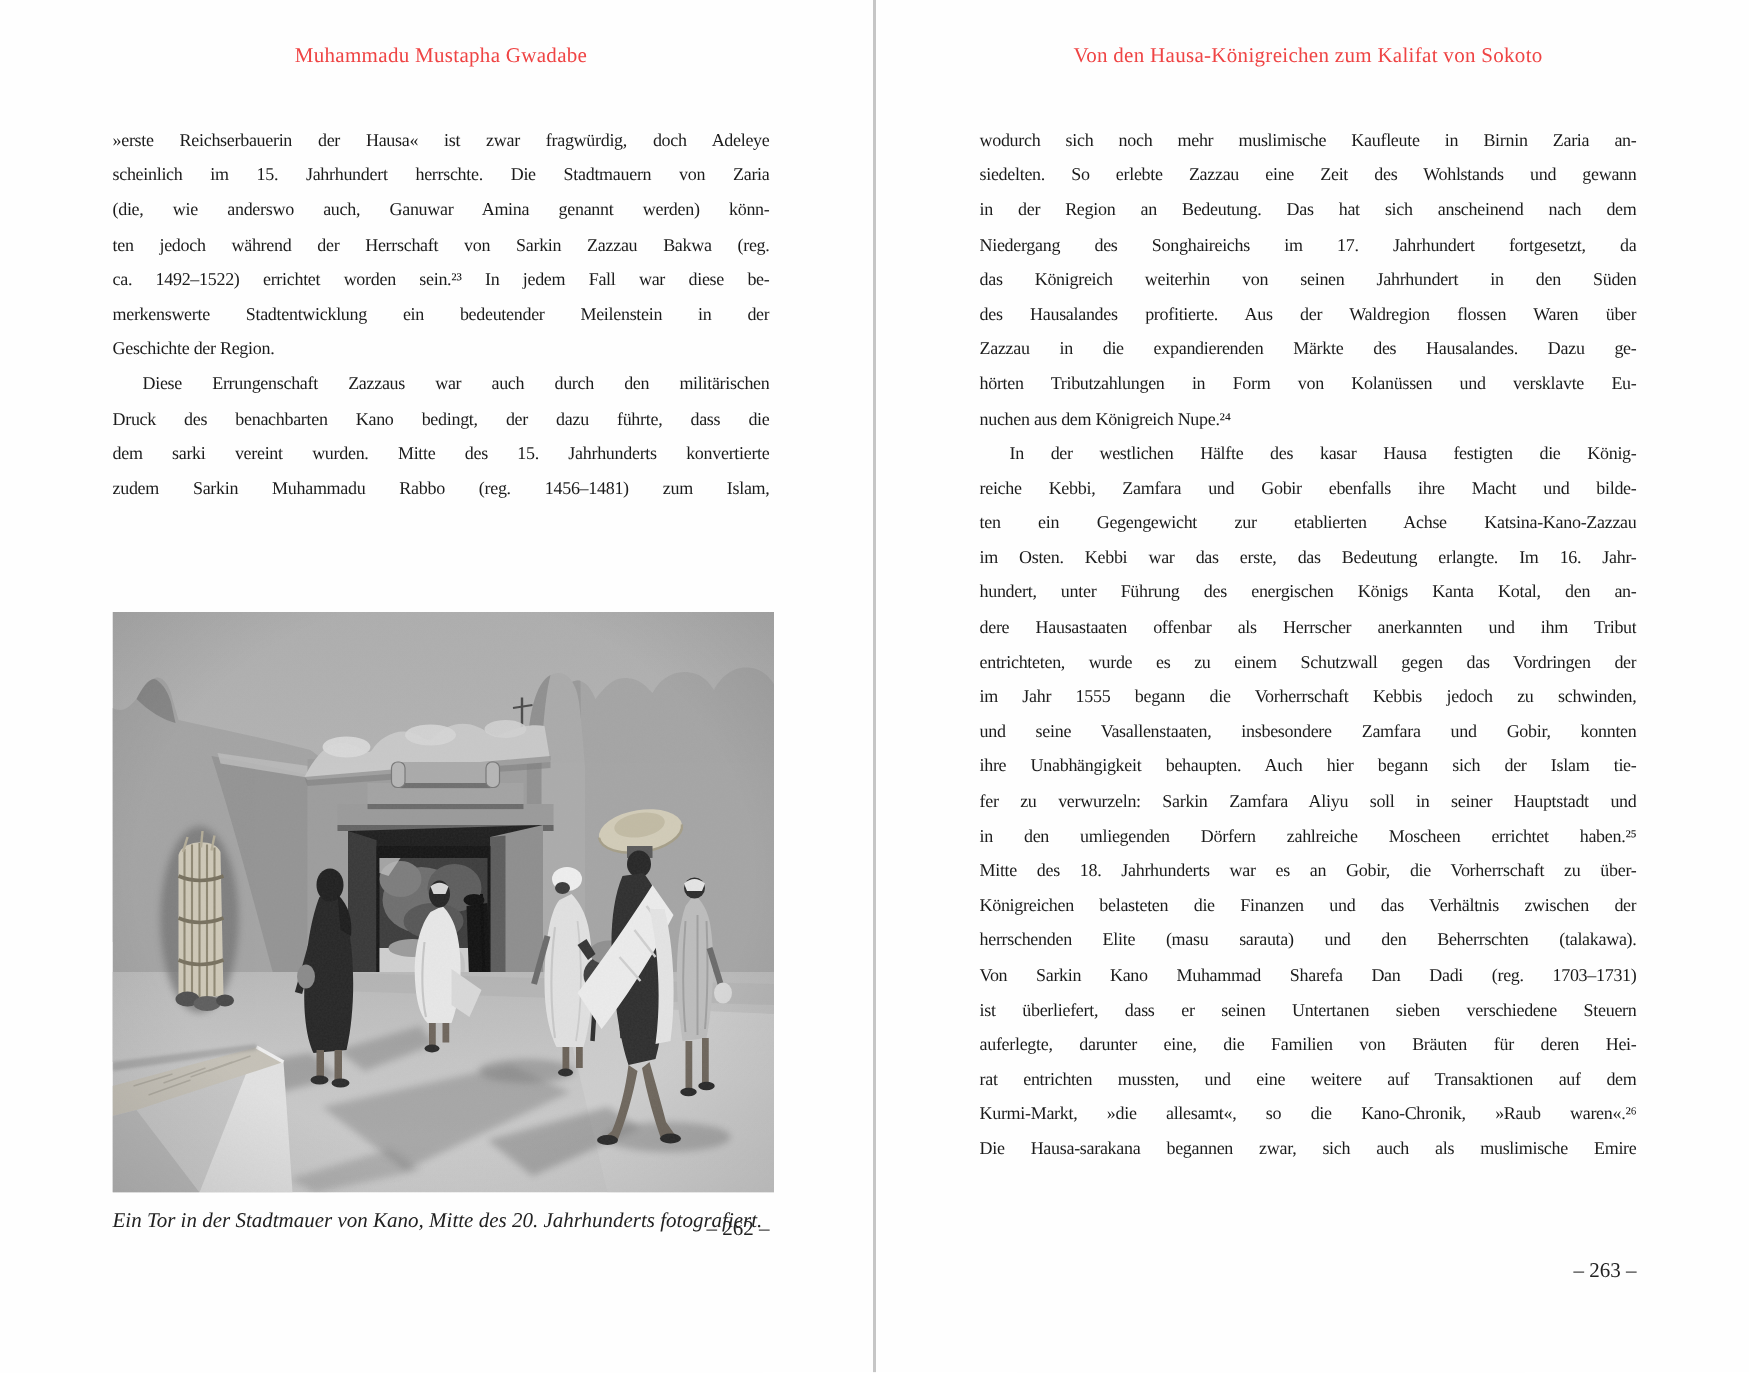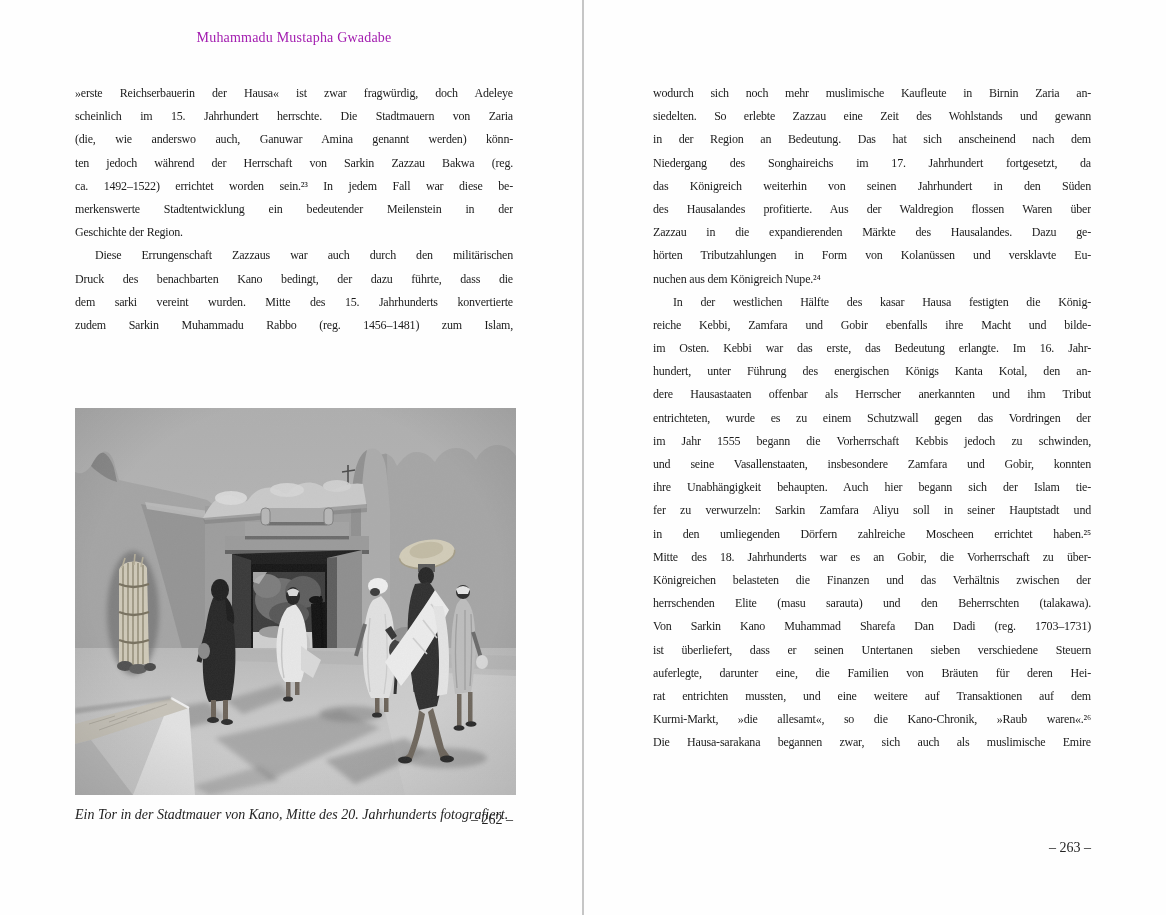--- a/index.html
+++ b/index.html
@@ -1,20 +1,20 @@
 <!DOCTYPE html>
 <html><head>
 <meta charset="utf-8">
 <style>
   html,body{margin:0;padding:0;background:#ffffff;}
   .spread{position:relative;width:1166px;height:915px;background:#fefefe;overflow:hidden;
           font-family:"Liberation Serif","DejaVu Serif",serif;color:#1b1b1b;}
   .gutter{position:absolute;left:582px;top:0;width:2px;height:915px;background:#c6c6c6;}
   .running-head{position:absolute;top:30px;width:438px;text-align:center;
-                font-size:14px;color:#a21caf;letter-spacing:0.2px;}
+                font-size:14px;color:#ef4444;letter-spacing:0.2px;}
   .rh-left{left:75px;}
   .rh-right{left:653px;}
   .body-text{position:absolute;top:82px;width:438px;font-size:12px;letter-spacing:-0.2px;}
   .bt-left{left:75px;}
   .bt-right{left:653px;}
   .line{height:23.2px;line-height:23.2px;overflow:hidden;
         text-align:justify;text-align-last:justify;-moz-text-align-last:justify;white-space:normal;}
   .line.end{text-align-last:left;-moz-text-align-last:left;}
   .line.indent{text-indent:20px;}
   figure{margin:0;position:absolute;left:75px;top:408px;width:489px;}
@@ -276,32 +276,34 @@
       <rect x="0" y="0" width="441" height="387" filter="url(#grain)" opacity="0.55"></rect>
       <rect x="0" y="0" width="441" height="387" fill="url(#vignette)"></rect>
     </svg>
     <figcaption>Ein Tor in der Stadtmauer von Kano, Mitte des 20. Jahrhunderts fotografiert.</figcaption>
   </figure>
 
   <div class="page-number pn-left">– 262 –</div>
 
   <div class="gutter"></div>
 
+  <div class="running-head rh-right">Von den Hausa-Königreichen zum Kalifat von Sokoto</div>
   <div class="body-text bt-right">
       <div class="line">wodurch sich noch mehr muslimische Kaufleute in Birnin Zaria an-</div>
       <div class="line">siedelten. So erlebte Zazzau eine Zeit des Wohlstands und gewann</div>
       <div class="line">in der Region an Bedeutung. Das hat sich anscheinend nach dem</div>
       <div class="line">Niedergang des Songhaireichs im 17. Jahrhundert fortgesetzt, da</div>
       <div class="line">das Königreich weiterhin von seinen Jahrhundert in den Süden</div>
       <div class="line">des Hausalandes profitierte. Aus der Waldregion flossen Waren über</div>
       <div class="line">Zazzau in die expandierenden Märkte des Hausalandes. Dazu ge-</div>
       <div class="line">hörten Tributzahlungen in Form von Kolanüssen und versklavte Eu-</div>
       <div class="line end">nuchen aus dem Königreich Nupe.²⁴</div>
       <div class="line indent">In der westlichen Hälfte des kasar Hausa festigten die König-</div>
       <div class="line">reiche Kebbi, Zamfara und Gobir ebenfalls ihre Macht und bilde-</div>
+      <div class="line">ten ein Gegengewicht zur etablierten Achse Katsina-Kano-Zazzau</div>
       <div class="line">im Osten. Kebbi war das erste, das Bedeutung erlangte. Im 16. Jahr-</div>
       <div class="line">hundert, unter Führung des energischen Königs Kanta Kotal, den an-</div>
       <div class="line">dere Hausastaaten offenbar als Herrscher anerkannten und ihm Tribut</div>
       <div class="line">entrichteten, wurde es zu einem Schutzwall gegen das Vordringen der</div>
       <div class="line">im Jahr 1555 begann die Vorherrschaft Kebbis jedoch zu schwinden,</div>
       <div class="line">und seine Vasallenstaaten, insbesondere Zamfara und Gobir, konnten</div>
       <div class="line">ihre Unabhängigkeit behaupten. Auch hier begann sich der Islam tie-</div>
       <div class="line">fer zu verwurzeln: Sarkin Zamfara Aliyu soll in seiner Hauptstadt und</div>
       <div class="line">in den umliegenden Dörfern zahlreiche Moscheen errichtet haben.²⁵</div>
       <div class="line">Mitte des 18. Jahrhunderts war es an Gobir, die Vorherrschaft zu über-</div>

